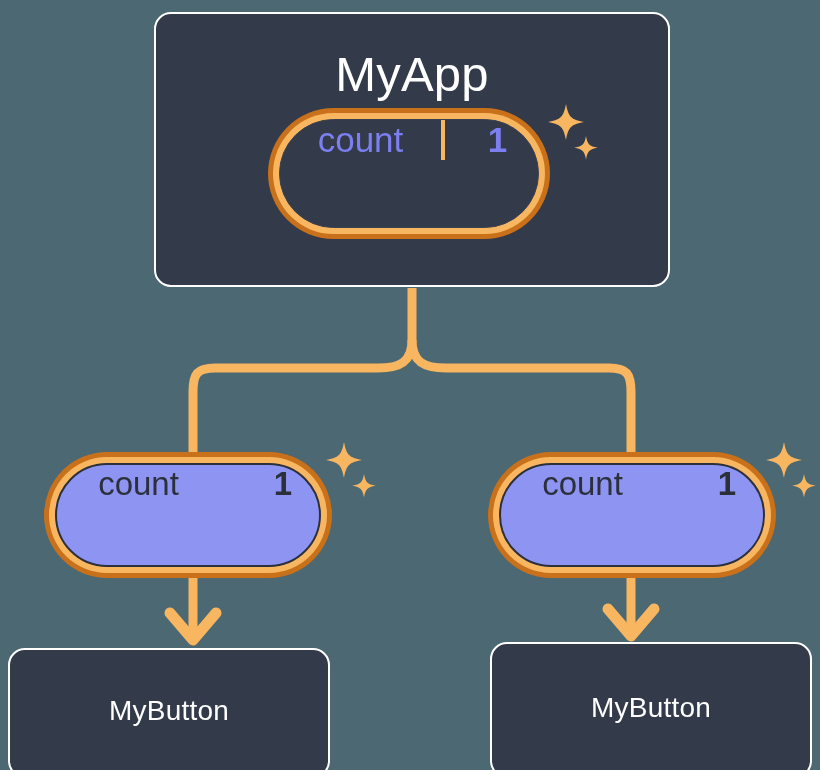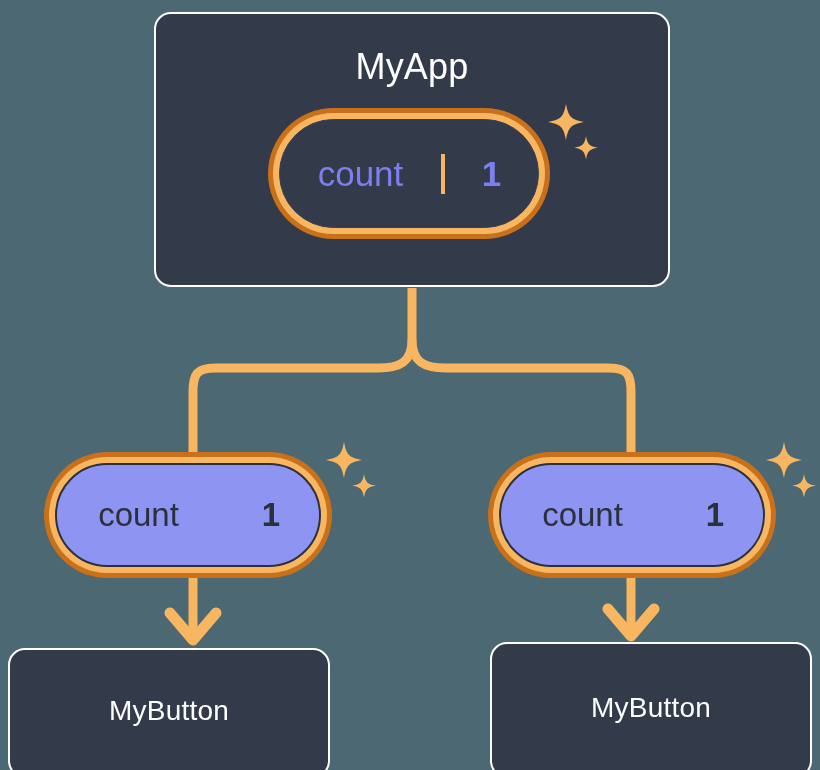--- a/index.html
+++ b/index.html
@@ -51,21 +51,21 @@
   #box-myapp {
     left: 154px;
     top: 12px;
     width: 516px;
     height: 275px;
     align-items: flex-start;
     justify-content: center;
   }
   #box-myapp .comp-title {
     margin-top: 32px;
-    font-size: 36px;
+    font-size: 49px;
   }
 
   #box-btn-left {
     left: 8px;
     top: 648px;
     width: 322px;
     height: 130px;
   }
   #box-btn-right {
     left: 490px;
@@ -95,22 +95,23 @@
     background: #F8B661;          
     padding: 6px;
   }
   .pill-inner {
     box-sizing: border-box;
     position: relative;
     width: 100%;
     height: 100%;
     border-radius: 999px;
     display: flex;
-    align-items: center;
+    align-items: flex-start;
     overflow: hidden;
+    gap: 12px;
   }
   .pill-key, .pill-val {
     display: flex;
     align-items: center;
     justify-content: center;
     box-sizing: border-box;
   }
   .pill-key { flex: 0 0 auto; }
   .pill-val { flex: 1 1 auto; }
 

